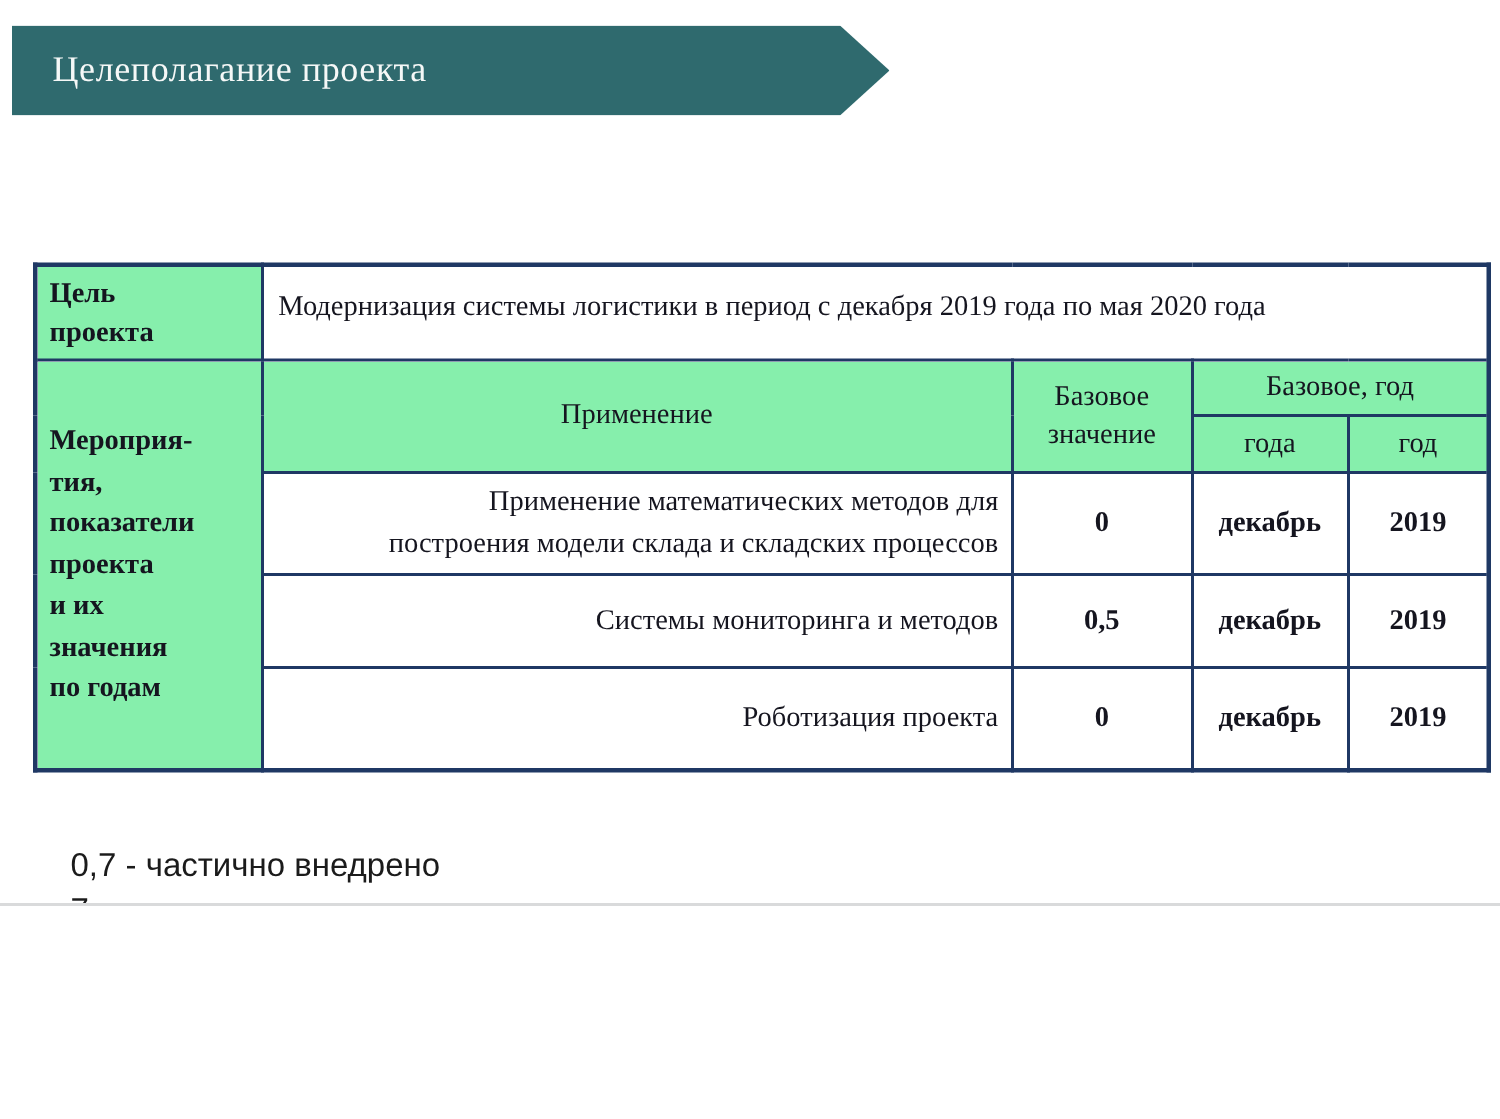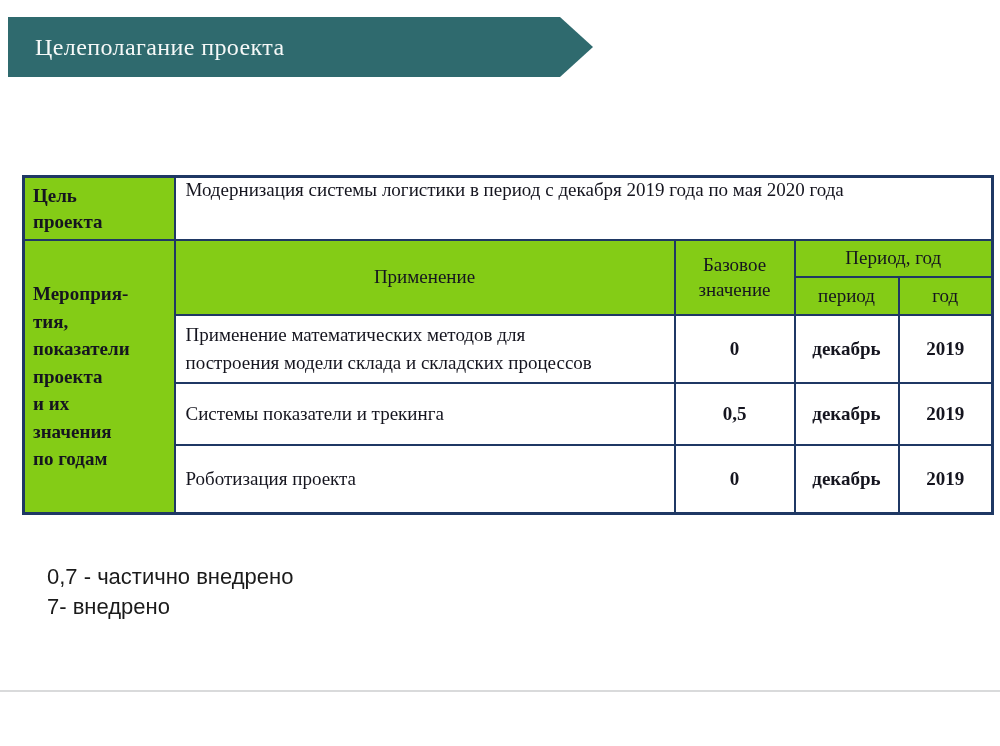--- a/index.html
+++ b/index.html
@@ -1,21 +1,21 @@
 <!DOCTYPE html>
 <html><head>
 <meta charset="utf-8">
 <style>
   * { margin: 0; padding: 0; box-sizing: border-box; }
   html, body { background: #ffffff; }
   body { width: 1000px; height: 746px; position: relative; font-family: "Liberation Serif", serif; }
 
   .slide {
     position: absolute; inset: 0;
-    width: 1000px; height: 692px;
+    width: 1000px; height: 604px;
     background: #ffffff; overflow: hidden;
     border-bottom: 2px solid #d9dadb;
   }
 
   
   .banner {
     position: absolute; left: 8px; top: 17px;
     width: 585px; height: 60px;
     background: #2F6A6E;
     clip-path: polygon(0 0, 552px 0, 100% 50%, 552px 100%, 0 100%);
@@ -37,33 +37,33 @@
     table-layout: fixed;
     border: 3px solid #1F3864;
   }
   table.goals td {
     border: 2px solid #1F3864;
     font-family: "Liberation Serif", serif;
     font-size: 19px;
     color: #15151f;
     overflow: hidden;
   }
-  .cell-blue { background: #84cc16; }
+  .cell-blue { background: #86efac; }
   .cell-white { background: #ffffff; }
 
   .goal-label {
     font-weight: bold;
     vertical-align: top;
     padding: 5px 8px;
     white-space: pre-line;
     line-height: 1.35;
   }
   .goal-value {
     vertical-align: top;
-    padding: 1px 10px;
+    padding: 16px 10px;
     font-size: 20px;
   }
   .measures-label {
     font-weight: bold;
     vertical-align: middle;
     padding: 0 8px;
     white-space: pre-line;
     line-height: 1.45;
     margin-top: 25px;
   }
@@ -72,20 +72,21 @@
     vertical-align: middle;
     white-space: pre-line;
     line-height: 1.3;
   }
   .indicator-cell {
     vertical-align: middle;
     padding: 4px 8px 4px 10px;
     white-space: pre-line;
     font-size: 20px;
     line-height: 1.5;
+    text-align: right;
   }
   .value-cell {
     text-align: center;
     vertical-align: middle;
     font-weight: bold;
   }
 
   
   .legend {
     position: absolute; left: 47px; top: 562px;
@@ -132,35 +133,35 @@
         <td class="cell-blue measures-label" rowspan="5">Мероприя-
 тия,
 показатели
 проекта
 и их
 значения
 по годам</td>
         <td class="cell-blue hdr" rowspan="2">Применение</td>
         <td class="cell-blue hdr" rowspan="2">Базовое
 значение</td>
-        <td class="cell-blue hdr" colspan="2">Период, год</td>
+        <td class="cell-blue hdr" colspan="2">Базовое, год</td>
       </tr>
       <tr style="height:38px">
-        <td class="cell-blue hdr">период</td>
+        <td class="cell-blue hdr">года</td>
         <td class="cell-blue hdr">год</td>
       </tr>
       <tr style="height:68px">
         <td class="cell-white indicator-cell">Применение математических методов для
 построения модели склада и складских процессов</td>
         <td class="cell-white value-cell">0</td>
         <td class="cell-white value-cell">декабрь</td>
         <td class="cell-white value-cell">2019</td>
       </tr>
       <tr style="height:62px">
-        <td class="cell-white indicator-cell">Системы показатели и трекинга</td>
+        <td class="cell-white indicator-cell">Системы мониторинга и методов</td>
         <td class="cell-white value-cell">0,5</td>
         <td class="cell-white value-cell">декабрь</td>
         <td class="cell-white value-cell">2019</td>
       </tr>
       <tr style="height:68px">
         <td class="cell-white indicator-cell">Роботизация проекта</td>
         <td class="cell-white value-cell">0</td>
         <td class="cell-white value-cell">декабрь</td>
         <td class="cell-white value-cell">2019</td>
       </tr>

